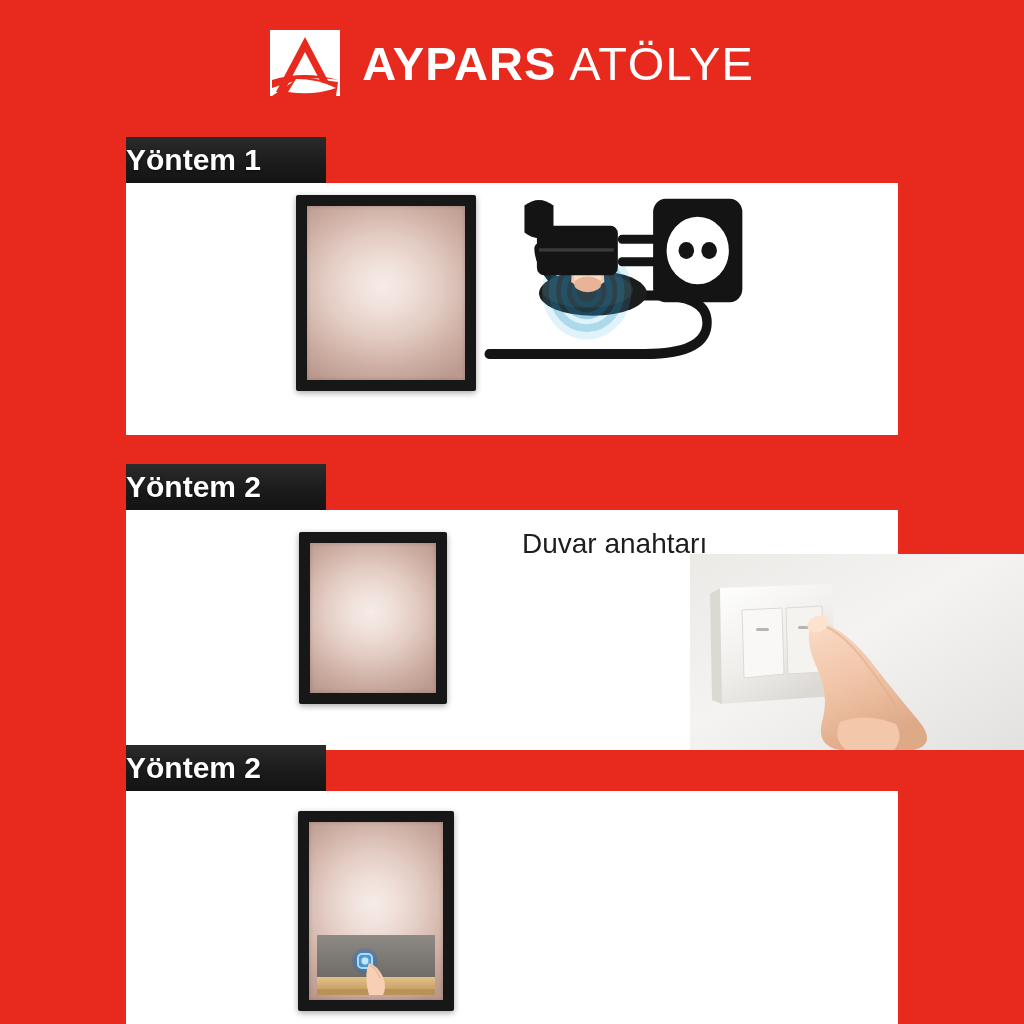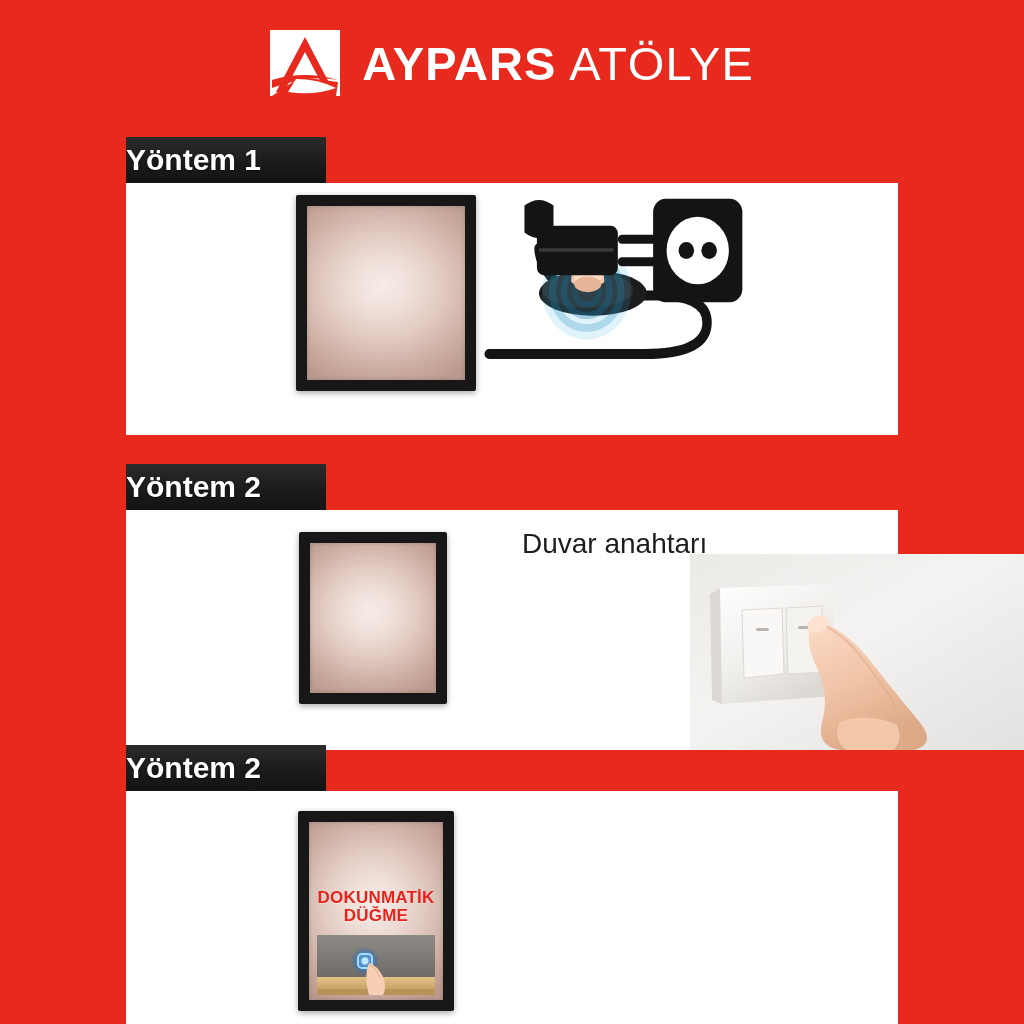--- a/index.html
+++ b/index.html
@@ -247,24 +247,20 @@
 <div class="method" id="method3" style="top:745px;">
   <div class="tab">
     <span class="tab-label">Yöntem 2</span>
   </div>
   <div class="frame">
     <div class="frame-inner">
 
       <div class="mirror" style="left:172px;top:20px;width:156px;height:200px;">
         <div class="mirror-glass"></div>
 
-        <div class="touch-text">
-          <div>DOKUNMATİK</div>
-          <div>DÜĞME</div>
-        </div>
 
         <div class="touch-photo">
           <svg viewBox="0 0 118 60" preserveAspectRatio="none" width="118" height="60">
             <defs>
               <linearGradient id="tpbg" x1="0" y1="0" x2="0" y2="1">
                 <stop offset="0%" stop-color="#8e8b87"></stop>
                 <stop offset="70%" stop-color="#6f6c68"></stop>
                 <stop offset="100%" stop-color="#5d5a56"></stop>
               </linearGradient>
               <linearGradient id="tpsill" x1="0" y1="0" x2="0" y2="1">

